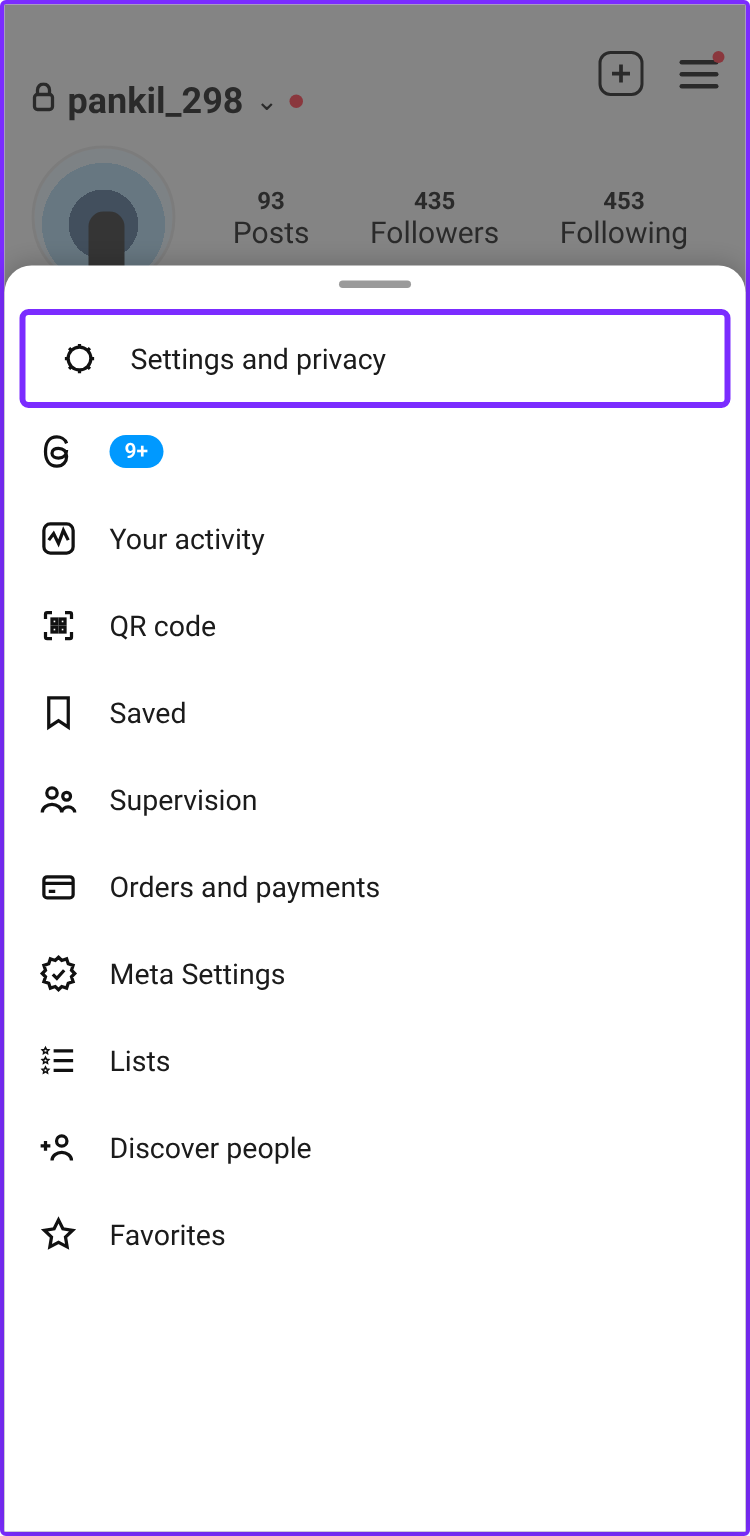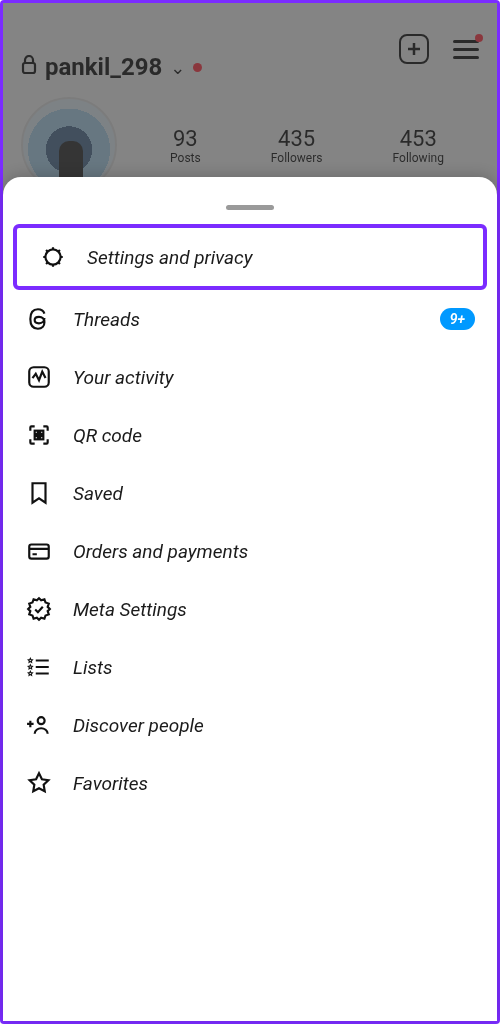--- a/index.html
+++ b/index.html
@@ -44,31 +44,30 @@
     background: radial-gradient(circle at 50% 55%, #4b6c8f 0 34%, #a7cfe8 34% 60%, #dfeaf2 60% 100%);
     border:2px solid #ddd;
     position:relative;
   }
   .avatar::after{
     content:""; position:absolute; left:36px; bottom:6px; width:24px; height:44px;
     background:#2b2b2b; border-radius:10px 10px 4px 4px;
   }
   .stats { flex:1; display:flex; justify-content:space-around; }
   .stat { text-align:center; }
-  .stat .n { font-size:22px; font-weight:400; color:#111;}
-  .stat .l { font-size:12px; color:#111; }
+  .stat .n { font-size:16px; font-weight:700; color:#111;}
+  .stat .l { font-size:20px; color:#111; }
   
   .sheet {
     position:absolute; left:0; right:0; bottom:0; top:174px;
     background:#fff;
     border-top-left-radius:18px; border-top-right-radius:18px;
     box-shadow: 0 -2px 14px rgba(0,0,0,0.18);
-    padding-top:22px;
+    padding-top:4px;
     overflow:hidden;
-    font-style:italic;
   }
   .handle { width:48px; height:5px; background:#9a9a9a; border-radius:3px; margin:6px auto 8px auto; }
   .menu { list-style:none; padding: 6px 0 0 0; }
   .menu li {
     display:flex; align-items:center;
     padding: 15px 22px;
     gap:20px;
     font-size:19px;
     color:#1b1b1b;
     cursor:pointer;
@@ -151,21 +150,20 @@
         </span>
         <span class="lbl">Settings and privacy</span>
       </li>
 
       <li>
         <span class="ic">
           <svg viewBox="0 0 24 24" width="26" height="26" fill="none" stroke-width="2">
             <path d="M17 7c-1-3-4-4-6-4C6 3 4 7 4 12s2 9 7 9c4 0 6-3 6-6 0-3-2-5-5-5-2 0-4 1-4 3s2 3 4 3c3 0 5-2 5-5"></path>
           </svg>
         </span>
-        <span class="lbl">Threads</span>
         <span class="badge">9+</span>
       </li>
 
       <li>
         <span class="ic">
           <svg viewBox="0 0 24 24" width="26" height="26" fill="none" stroke-width="2">
             <rect x="3" y="3" width="18" height="18" rx="4"></rect>
             <path d="M6 13l3-4 3 6 3-8 3 6"></path>
           </svg>
         </span>
@@ -188,20 +186,30 @@
 
       <li>
         <span class="ic">
           <svg viewBox="0 0 24 24" width="26" height="26" fill="none" stroke-width="2">
             <path d="M6 3h12v18l-6-4-6 4V3z"></path>
           </svg>
         </span>
         <span class="lbl">Saved</span>
       </li>
 
+      <li>
+        <span class="ic">
+          <svg viewBox="0 0 24 24" width="26" height="26" fill="none" stroke-width="2">
+            <circle cx="8" cy="8" r="3.2"></circle>
+              <circle cx="17" cy="10" r="2.4"></circle>
+            <path d="M2 20c0-3 3-5 6-5s6 2 6 5M14 20c0-2 2-3.5 4-3.5s4 1.5 4 3.5"></path>
+          </svg>
+        </span>
+        <span class="lbl">Supervision</span>
+      </li>
 
       <li>
         <span class="ic">
           <svg viewBox="0 0 24 24" width="26" height="26" fill="none" stroke-width="2">
             <rect x="3" y="6" width="18" height="13" rx="2"></rect>
             <path d="M3 10h18M6 15h4"></path>
           </svg>
         </span>
         <span class="lbl">Orders and payments</span>
       </li>

